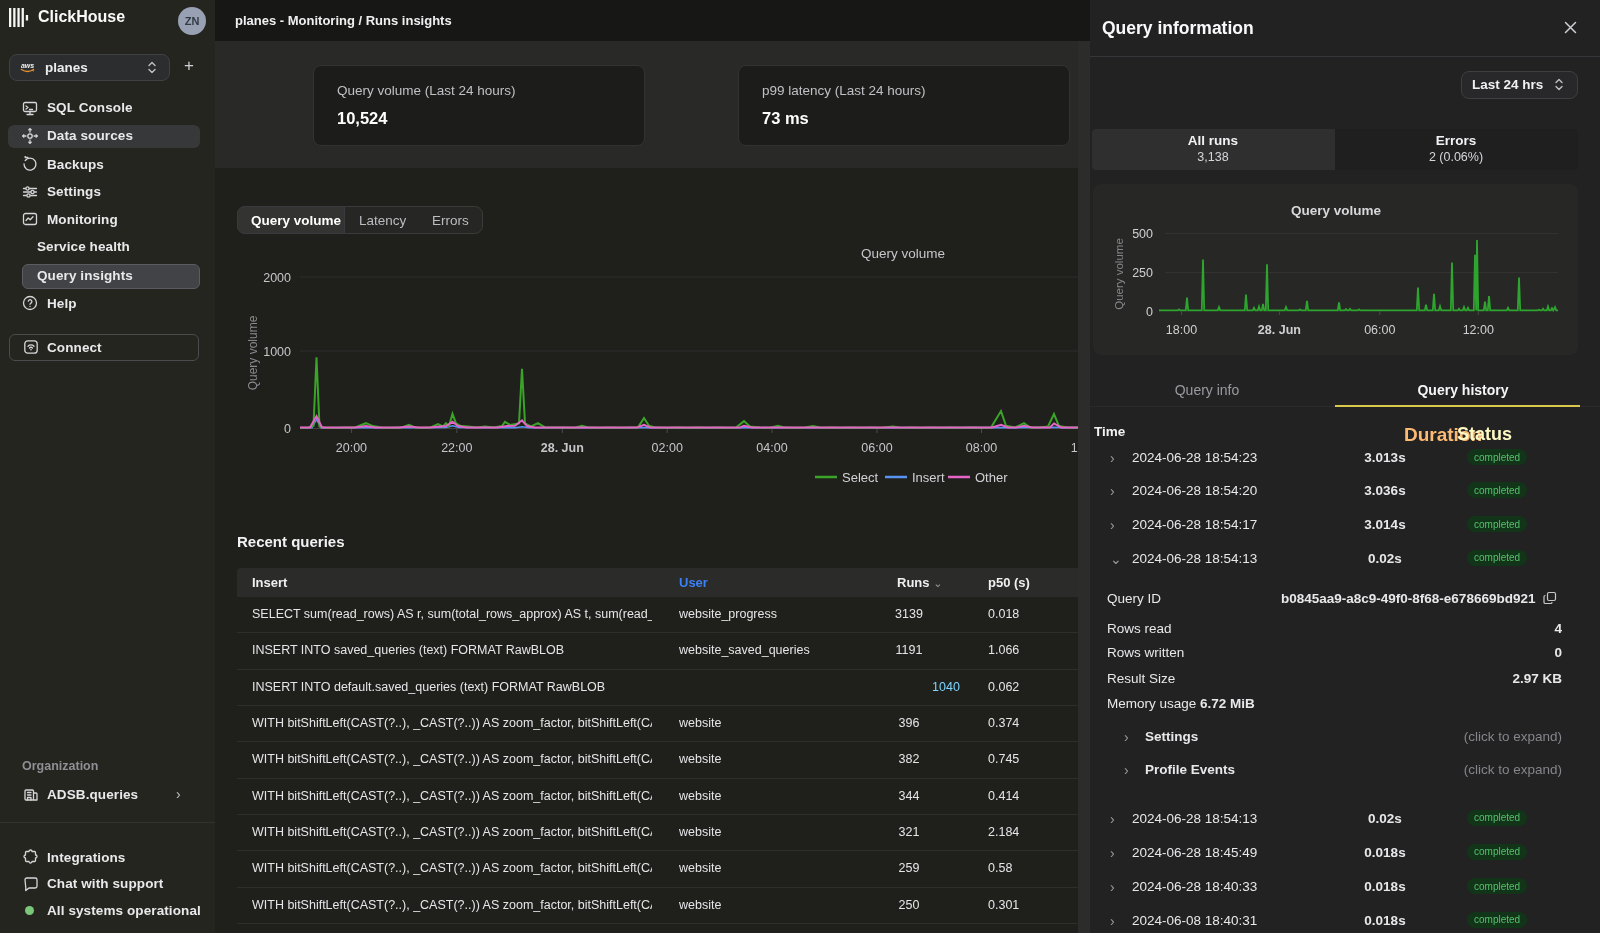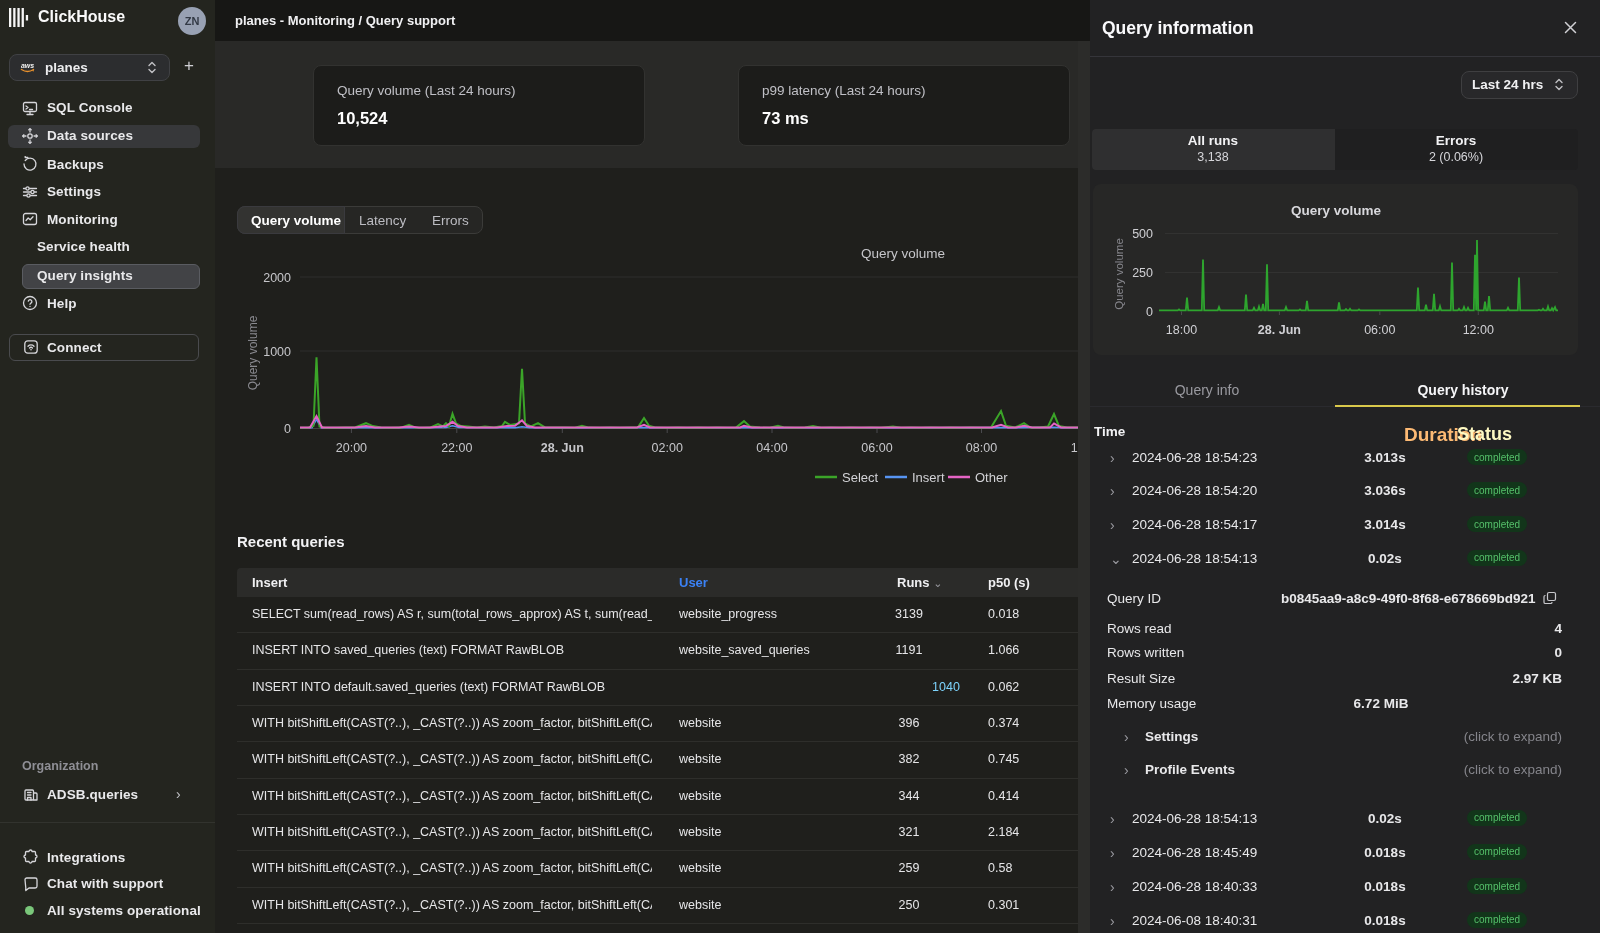--- a/index.html
+++ b/index.html
@@ -7,21 +7,21 @@
 .navtext { font-size:13.5px; font-weight:700; color:#e9e9eb; letter-spacing:.1px; }
 .t125 { font-size:12.5px; }
 .t135 { font-size:13.5px; color:#e8e8ea; }
 .semi { font-weight:700; }
 .chev { color:#9a9aa0; font-size:14px; line-height:16px; }
 .badge { background:#12351a; color:#55c06a; font-size:10px; font-weight:400; border-radius:9px; padding:2.5px 7px; }
 </style></head>
 <body>
 
 <div style="position:absolute;left:215px;top:0;width:875px;height:41px;background:#171715"></div>
-<span style="left:235px;top:13px;font-size:13px;font-weight:700;color:#f0f0f2">planes - Monitoring / Query support</span>
+<span style="left:235px;top:13px;font-size:13px;font-weight:700;color:#f0f0f2">planes - Monitoring / Runs insights</span>
 
 <div style="position:absolute;left:215px;top:41px;width:875px;height:127px;background:#292927"></div>
 <div style="position:absolute;left:313px;top:65px;width:332px;height:81px;background:#1c1c1a;border:1px solid #323230;border-radius:8px"></div>
 <span style="left:337px;top:83px;font-size:13.5px;color:#c0c0c6">Query volume (Last 24 hours)</span>
 <span style="left:337px;top:109px;font-size:16.5px;font-weight:700;color:#fff">10,524</span>
 <div style="position:absolute;left:738px;top:65px;width:332px;height:81px;background:#1c1c1a;border:1px solid #323230;border-radius:8px"></div>
 <span style="left:762px;top:83px;font-size:13.5px;color:#c0c0c6">p99 latency (Last 24 hours)</span>
 <span style="left:762px;top:109px;font-size:16.5px;font-weight:700;color:#fff">73 ms</span>
 
 <div style="position:absolute;left:237px;top:206px;width:246px;height:28px;border:1px solid #3b3b39;border-radius:8px;background:#262624"></div>
@@ -283,21 +283,21 @@
   <span class="badge" style="left:1467px;top:549.5px">completed</span>
   <span class="t135" style="left:1107px;top:591px">Query ID</span>
   <span class="t135 semi" style="left:1200px;top:591px;width:362px;text-align:right"></span>
   <span class="t135" style="left:1107px;top:620.5px">Rows read</span>
   <span class="t135 semi" style="left:1200px;top:620.5px;width:362px;text-align:right">4</span>
   <span class="t135" style="left:1107px;top:645px">Rows written</span>
   <span class="t135 semi" style="left:1200px;top:645px;width:362px;text-align:right">0</span>
   <span class="t135" style="left:1107px;top:670.5px">Result Size</span>
   <span class="t135 semi" style="left:1200px;top:670.5px;width:362px;text-align:right">2.97 KB</span>
   <span class="t135" style="left:1107px;top:696px">Memory usage</span>
-  <span class="t135 semi" style="left:1200px;top:696px;width:362px;text-align:center">6.72 MiB</span>
+  <span class="t135 semi" style="left:1200px;top:696px;width:362px;text-align:left">6.72 MiB</span>
   <span class="chev" style="left:1110px;top:810.5px">›</span>
   <span class="t135" style="left:1132px;top:810.5px;color:#e8e8ea">2024-06-28 18:54:13</span>
   <span class="t135 semi" style="left:1340px;top:810.5px;width:90px;text-align:center">0.02s</span>
   <span class="badge" style="left:1467px;top:809.5px">completed</span>
   <span class="chev" style="left:1110px;top:844.5px">›</span>
   <span class="t135" style="left:1132px;top:844.5px;color:#e8e8ea">2024-06-28 18:45:49</span>
   <span class="t135 semi" style="left:1340px;top:844.5px;width:90px;text-align:center">0.018s</span>
   <span class="badge" style="left:1467px;top:843.5px">completed</span>
   <span class="chev" style="left:1110px;top:879px">›</span>
   <span class="t135" style="left:1132px;top:879px;color:#e8e8ea">2024-06-28 18:40:33</span>

